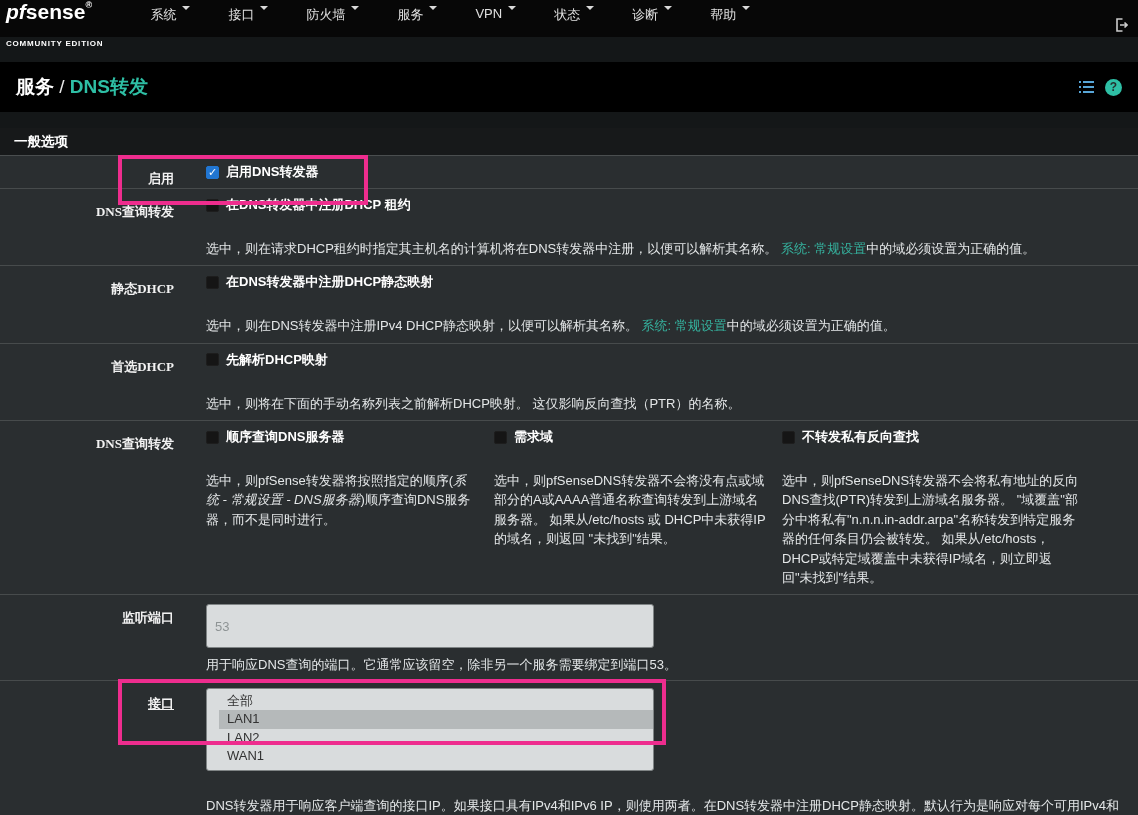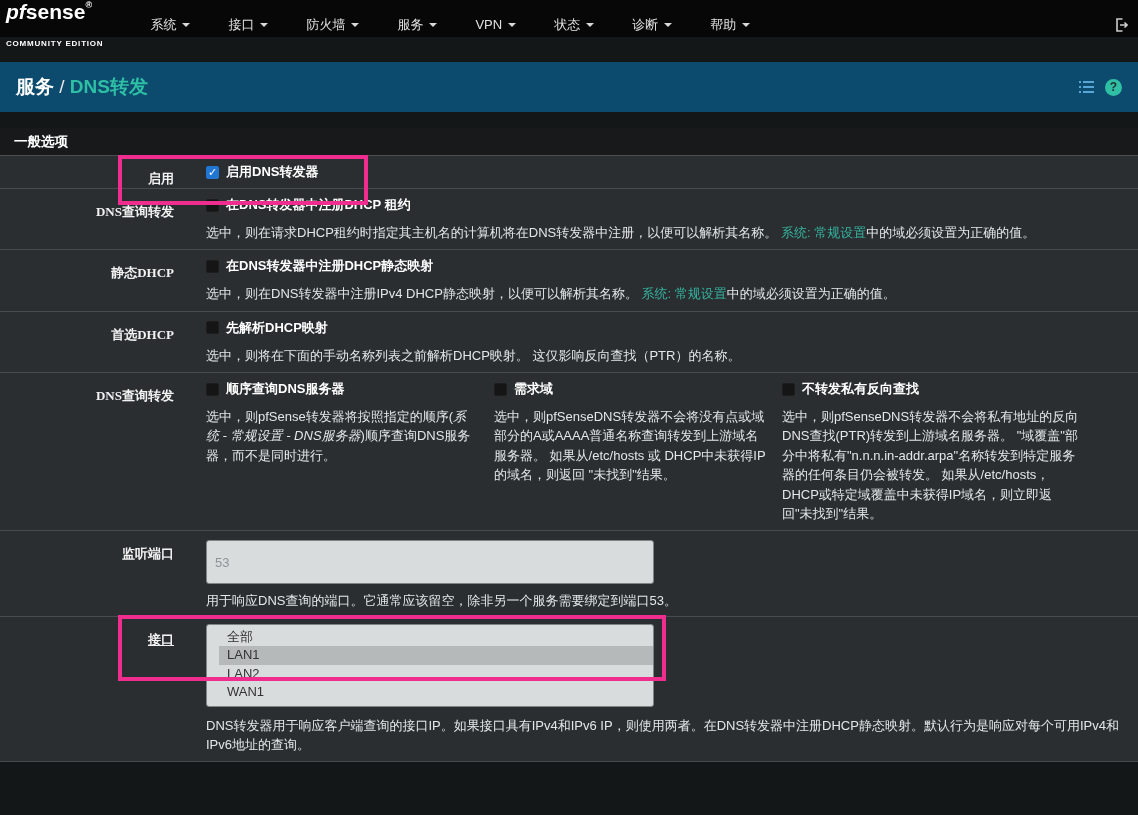--- a/index.html
+++ b/index.html
@@ -10,26 +10,26 @@
   }
 
   
   .navbar { height:37px; background:#070707; display:flex; align-items:center; padding:12px 10px 0 6px; }
   .logo { display:flex; flex-direction:column; line-height:1; margin-right:28px; cursor:pointer; }
   .logo-main { font-size:21px; font-weight:700; color:#fff; letter-spacing:0; }
   .logo-pf { font-style:italic; }
   .logo-reg { font-size:9px; vertical-align:top; }
   .logo-sub { font-size:8px; font-weight:700; color:#fff; letter-spacing:.8px; margin-top:18px; }
   .nav-menu { display:flex; list-style:none; margin:0; padding:0; }
-  .nav-item { color:#e0e0e0; font-size:13px; padding:0 19px; height:37px; display:flex; align-items:center; gap:6px; cursor:pointer; }
+  .nav-item { color:#e0e0e0; font-size:13px; padding:0 19px; height:37px; display:flex; align-items:flex-start; gap:6px; cursor:pointer; }
   .caret { width:0; height:0; border-left:4px solid transparent; border-right:4px solid transparent; border-top:4px solid #d9d9d9; display:inline-block; }
   .nav-right { margin-left:auto; display:flex; align-items:center; cursor:pointer; }
 
   
-  .breadcrumb-bar { height:50px; background:#0c4a6e; margin-top:25px; display:flex; align-items:center; padding:0 16px; }
+  .breadcrumb-bar { height:50px; background:#000000; margin-top:25px; display:flex; align-items:center; padding:0 16px; }
   .bc-title { font-size:19px; font-weight:600; color:#fff; }
   .bc-sep { color:#e8e8e8; font-weight:400; }
   .bc-page { color:#2ebfa5; }
   .bc-icons { margin-left:auto; display:flex; align-items:center; gap:10px; }
   .help-circle { width:17px; height:17px; border-radius:50%; background:#2ebfa5; color:#26302f; font-size:12px; font-weight:700; display:flex; align-items:center; justify-content:center; cursor:pointer; }
   .docs-icon { cursor:pointer; display:flex; }
 
   
   .panel { margin-top:16px; }
   .panel-header { height:28px; background:#17191a; border-bottom:1px solid #4a4e4f; display:flex; align-items:center; padding:0 14px; color:#fff; font-weight:700; font-size:13.5px; }
@@ -37,21 +37,21 @@
   .row { display:flex; background:#2a2e30; border-bottom:1px solid #474b4c; position:relative; }
   .row-label { width:190px; min-width:190px; text-align:right; padding:14px 16px 0 0; font-weight:700; font-size:13px; color:#f2f2f2;font-family:Liberation Serif, serif; }
   .row-content { flex:1; padding:7px 16px; }
 
   .cb-field { display:flex; align-items:center; gap:7px; cursor:pointer; }
   .cb { width:13px; height:13px; background:#151515; border:1px solid #1d1d1d; border-radius:2px; position:relative; flex:none; }
   .cb.checked { background:#2176d2; border-color:#2176d2; }
   .cb.checked::after { content:"✓"; position:absolute; left:1px; top:-1px; color:#fff; font-size:11px; font-weight:700; }
   .cb-label { font-size:13px; color:#fff; font-weight:600; }
 
-  .desc { margin-top:9px; font-size:13px; color:#e4e7e8; line-height:1.49; }
+  .desc { margin-top:25px; font-size:13px; color:#e4e7e8; line-height:1.49; }
   .desc .tlink { color:#35b29e; text-decoration:none; cursor:pointer; }
   .italic { font-style:italic; }
 
   .qf-grid { display:grid; grid-template-columns:272px 272px 300px; column-gap:16px; }
 
   .text-input { width:448px; height:44px; background:#d9dcdd; border:1px solid #7f8485; border-radius:3px; padding:0 8px; font-size:13px; color:#444; font-family:inherit; }
   .text-input::placeholder { color:#8e9495; }
 
   .msel { width:448px; height:83px; background:#d9dcdd; border:1px solid #7f8485; border-radius:3px; padding:3px 0; overflow:hidden; cursor:pointer; }
   .msel-option { font-size:13px; color:#333; padding:0 8px; height:18.5px; line-height:18.5px;margin-left:12px; }

